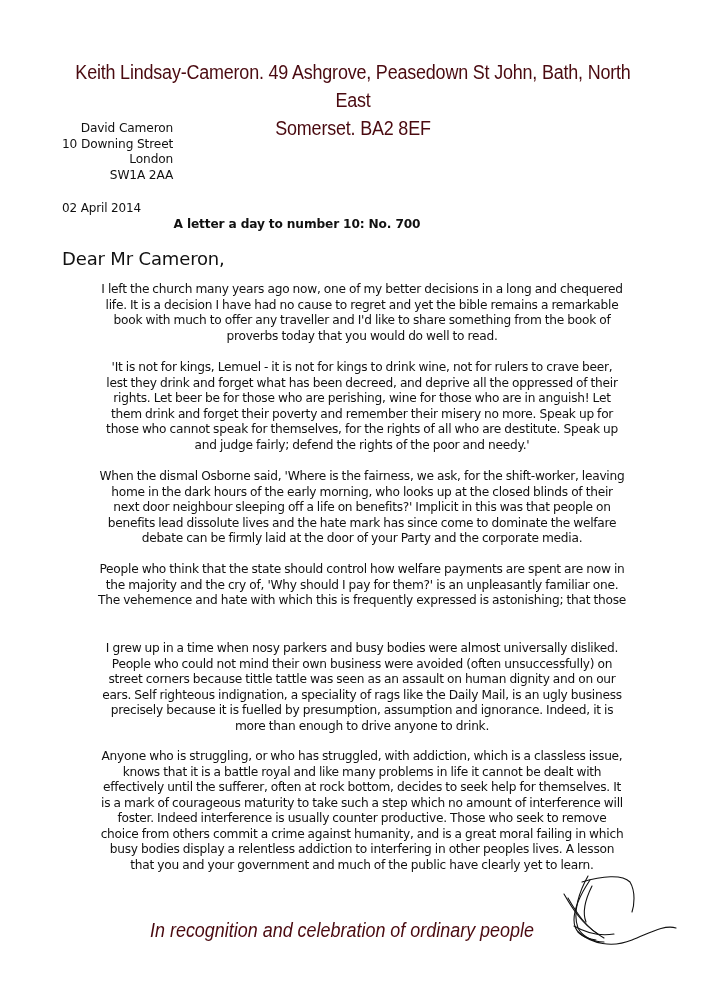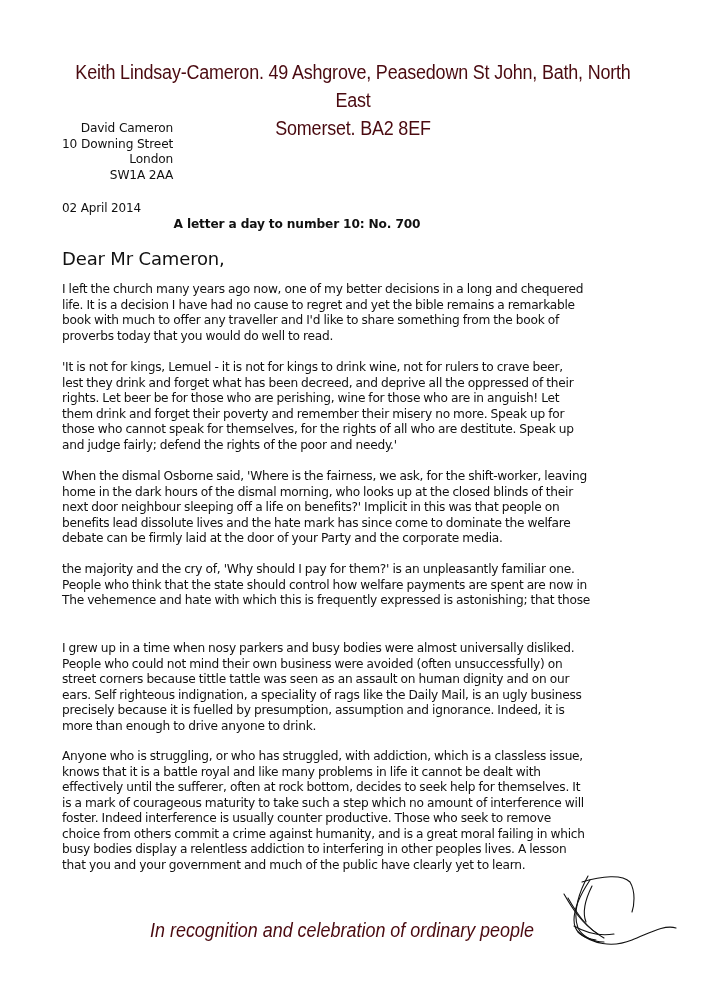--- a/index.html
+++ b/index.html
@@ -72,21 +72,21 @@
     .para {
       position: absolute;
       left: 62px;
       width: 600px;
       font-size: 12.2px;
       line-height: 15.5px;
       letter-spacing: -0.25px;
       word-spacing: -0.4px;
       margin: 0;
     }
-    .para span { display: block; white-space: nowrap; }
+    .para span { display: block; white-space: nowrap; text-align: center; }
     .closing {
       position: absolute;
       top: 918px;
       left: 150px;
       width: 420px;
       color: #4a0a10;
       font-family: "Liberation Sans Narrow", "Liberation Sans", sans-serif;
       font-size: 19.5px;
       line-height: 24px;
       font-style: italic;
@@ -134,29 +134,29 @@
   <span>'It is not for kings, Lemuel - it is not for kings to drink wine, not for rulers to crave beer,</span>
   <span>lest they drink and forget what has been decreed, and deprive all the oppressed of their</span>
   <span>rights. Let beer be for those who are perishing, wine for those who are in anguish! Let</span>
   <span>them drink and forget their poverty and remember their misery no more. Speak up for</span>
   <span>those who cannot speak for themselves, for the rights of all who are destitute. Speak up</span>
   <span>and judge fairly; defend the rights of the poor and needy.'</span>
 </div>
 
 <div class="para" style="top:469px">
   <span>When the dismal Osborne said, 'Where is the fairness, we ask, for the shift-worker, leaving</span>
-  <span>home in the dark hours of the dismal morning, who looks up at the closed blinds of their</span>
+  <span>home in the dark hours of the early morning, who looks up at the closed blinds of their</span>
   <span>next door neighbour sleeping off a life on benefits?' Implicit in this was that people on</span>
   <span>benefits lead dissolute lives and the hate mark has since come to dominate the welfare</span>
   <span>debate can be firmly laid at the door of your Party and the corporate media.</span>
 </div>
 
 <div class="para" style="top:562px">
+  <span>People who think that the state should control how welfare payments are spent are now in</span>
   <span>the majority and the cry of, 'Why should I pay for them?' is an unpleasantly familiar one.</span>
-  <span>People who think that the state should control how welfare payments are spent are now in</span>
   <span>The vehemence and hate with which this is frequently expressed is astonishing; that those</span>
 </div>
 
 <div class="para" style="top:641px">
   <span>I grew up in a time when nosy parkers and busy bodies were almost universally disliked.</span>
   <span>People who could not mind their own business were avoided (often unsuccessfully) on</span>
   <span>street corners because tittle tattle was seen as an assault on human dignity and on our</span>
   <span>ears. Self righteous indignation, a speciality of rags like the Daily Mail, is an ugly business</span>
   <span>precisely because it is fuelled by presumption, assumption and ignorance. Indeed, it is</span>
   <span>more than enough to drive anyone to drink.</span>

